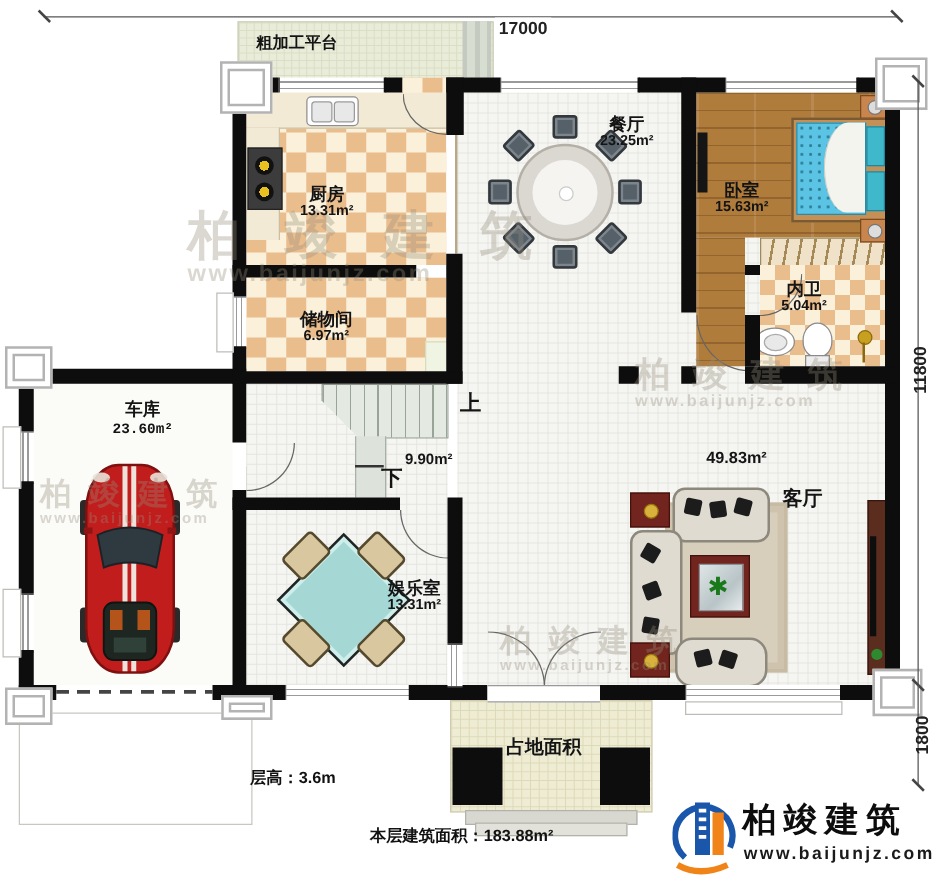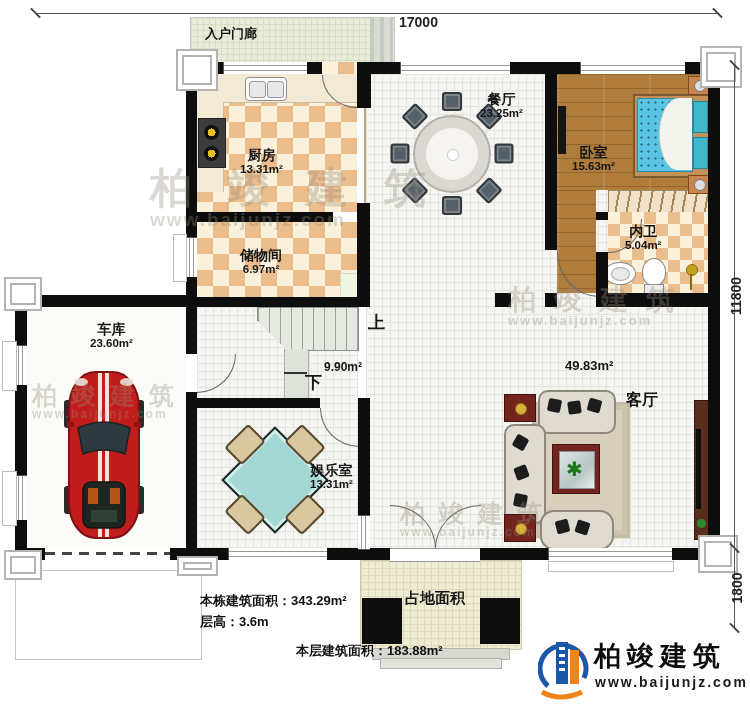--- a/index.html
+++ b/index.html
@@ -50,21 +50,21 @@
   .nstand{background:#c8854d;border:1px solid #7c4a1f;}
   .lamp{background:#ddd;border:1px solid #777;border-radius:50%;}
 </style>
 </head>
 <body>
 
 <div id="plan">
 
   <div class="abs platformfloor" style="left:190px;top:17px;width:203px;height:45px;border:1px solid #c9cbb6;"></div>
   <div class="abs" style="left:370px;top:17px;width:23px;height:45px;background:repeating-linear-gradient(90deg,#c4cabf 0 4px,#d8ddd2 4px 10px);"></div>
-  <div class="abs rlabel" style="left:205px;top:27px;font-size:13px;">入户门廊</div>
+  <div class="abs rlabel" style="left:205px;top:27px;font-size:13px;">粗加工平台</div>
 
   <div class="abs checker" style="left:197px;top:74px;width:160px;height:138px;"></div>
   <div class="abs checker" style="left:197px;top:222px;width:160px;height:75px;"></div>
   <div class="abs gridfloor" style="left:366px;top:74px;width:342px;height:474px;"></div>
   <div class="abs gridfloor" style="left:197px;top:307px;width:161px;height:241px;"></div>
   <div class="abs wood" style="left:557px;top:74px;width:151px;height:116px;"></div>
   <div class="abs wood" style="left:557px;top:190px;width:39px;height:103px;"></div>
   <div class="abs" style="left:608px;top:190px;width:100px;height:22px;background:#f0e2c8 repeating-linear-gradient(100deg,transparent 0 9px,#a58a58 9px 11px);border:1px solid #9a8a60;"></div>
   <div class="abs checker-sm" style="left:608px;top:212px;width:100px;height:81px;"></div>
   <div class="abs garagefloor" style="left:27px;top:307px;width:159px;height:241px;"></div>
@@ -285,21 +285,21 @@
     <div class="ralabel">23.25m²</div>
   </div>
   <div class="abs" style="left:572px;top:145px;z-index:7;text-align:center;">
     <div class="rlabel">卧室</div>
     <div class="ralabel">15.63m²</div>
   </div>
   <div class="abs" style="left:625px;top:224px;z-index:7;text-align:center;">
     <div class="rlabel">内卫</div>
     <div class="ralabel">5.04m²</div>
   </div>
-  <div class="abs" style="left:90px;top:322px;z-index:7;text-align:center;">
+  <div class="abs" style="left:90px;top:322px;z-index:7;text-align:center;font-family:Liberation Mono, monospace;">
     <div class="rlabel">车库</div>
     <div class="ralabel">23.60m²</div>
   </div>
   <div class="abs" style="left:310px;top:463px;z-index:7;text-align:center;">
     <div class="rlabel">娱乐室</div>
     <div class="ralabel">13.31m²</div>
   </div>
   <div class="abs ralabel" style="left:565px;top:358px;font-size:13px;z-index:7;">49.83m²</div>
   <div class="abs rlabel" style="left:626px;top:391px;font-size:16px;z-index:7;">客厅</div>
 
@@ -310,23 +310,22 @@
 
   <div class="abs dimline-v" style="left:734px;top:65px;width:0;height:483px;"></div>
   <div class="abs tick" style="left:728px;top:64px;"></div>
   <div class="abs tick" style="left:728px;top:547px;"></div>
   <div class="abs dimtext" style="left:703px;top:288px;width:60px;text-align:center;transform:rotate(-90deg);background:transparent;">11800</div>
 
   <div class="abs dimline-v" style="left:734px;top:548px;width:0;height:80px;"></div>
   <div class="abs tick" style="left:728px;top:627px;"></div>
   <div class="abs dimtext" style="left:706px;top:580px;width:56px;text-align:center;transform:rotate(-90deg);background:transparent;">1800</div>
 
-  <div class="abs note" style="left:200px;top:592px;z-index:8;">本栋建筑面积：343.29m²</div>
   <div class="abs note" style="left:200px;top:613px;z-index:8;">层高：3.6m</div>
-  <div class="abs note" style="left:296px;top:642px;z-index:8;">本层建筑面积：183.88m²</div>
+  <div class="abs note" style="left:296px;top:660px;z-index:8;">本层建筑面积：183.88m²</div>
 
   <div class="abs" style="left:538px;top:632px;width:210px;height:70px;z-index:8;">
     <svg class="abs" style="left:0;top:2px;" width="52" height="66" viewBox="0 0 52 66">
       <path d="M10 52 A23 23 0 1 1 46 44" stroke="#1a57aa" stroke-width="5" fill="none"></path>
       <path d="M4 58 Q22 68 44 58" stroke="#f08418" stroke-width="5" fill="none"></path>
       <rect x="18" y="8" width="12" height="42" fill="#1a57aa"></rect>
       <rect x="32" y="16" width="9" height="34" fill="#f08418"></rect>
       <rect x="21" y="13" width="6" height="3" fill="#fff"></rect>
         <rect x="21" y="20" width="6" height="3" fill="#fff"></rect>
       <rect x="21" y="27" width="6" height="3" fill="#fff"></rect>

